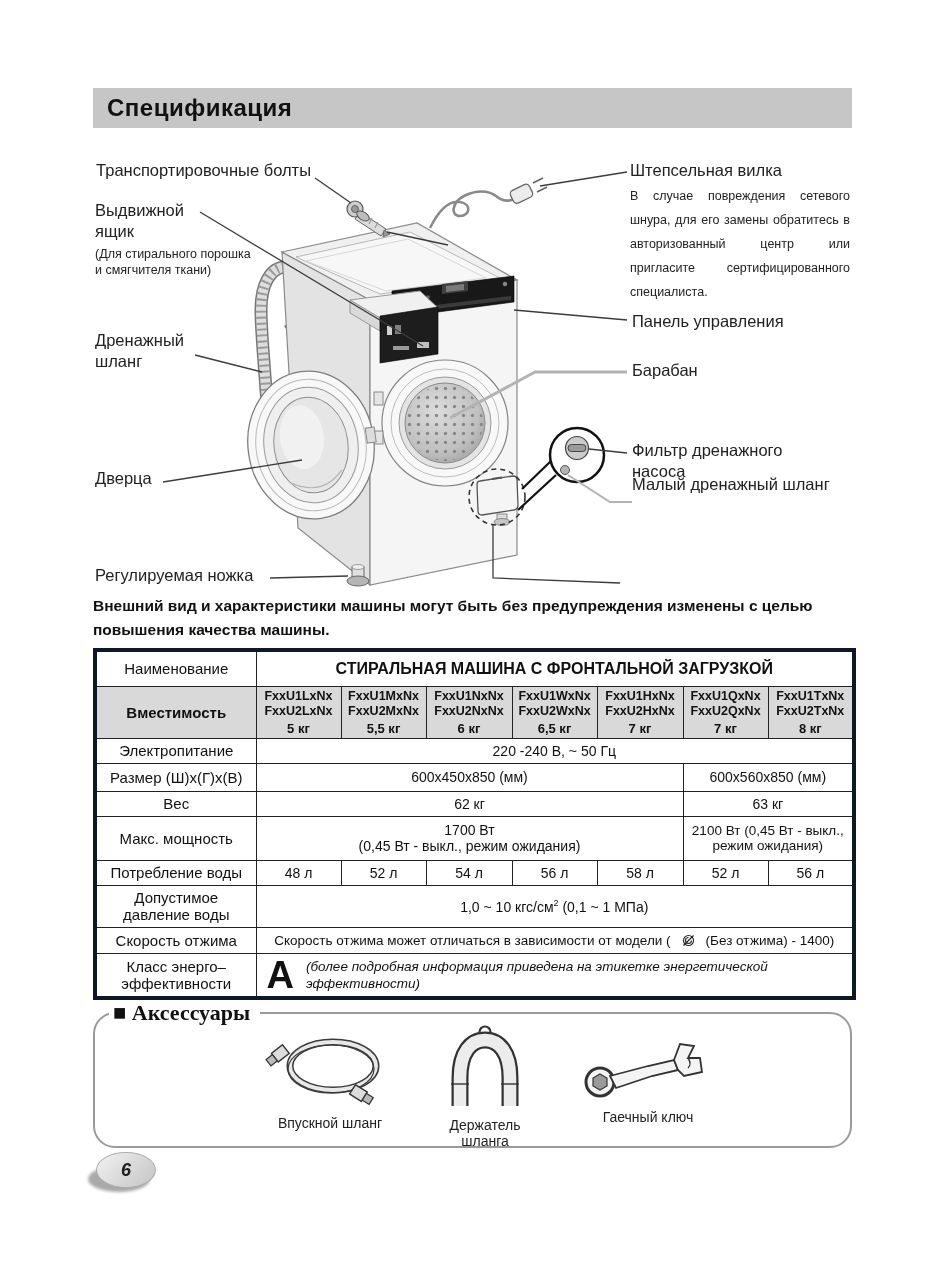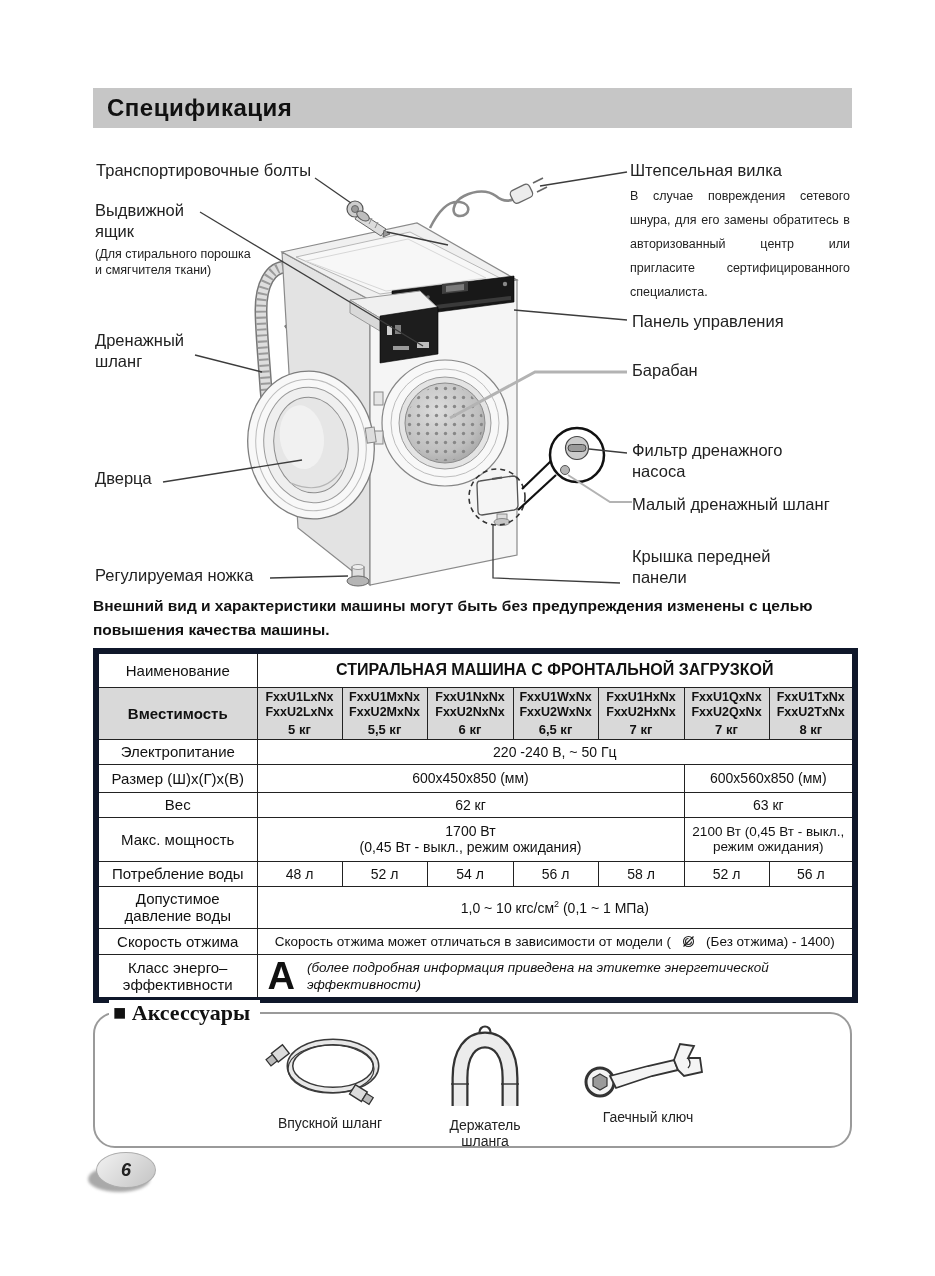--- a/index.html
+++ b/index.html
@@ -4,21 +4,21 @@
 <style>
   html,body{margin:0;padding:0;background:#fff;}
   .page{position:relative;width:935px;height:1276px;background:#fff;font-family:"Liberation Sans",sans-serif;color:#1a1a1a;overflow:hidden;}
   .titlebar{position:absolute;left:93px;top:88px;width:759px;height:40px;background:#c6c6c6;display:flex;align-items:center;}
   .titlebar h1{margin:0 0 0 14px;font-size:24px;font-weight:bold;color:#111;letter-spacing:.5px;}
   .lbl{position:absolute;font-size:16.5px;line-height:21px;color:#222;}
   .justify{text-align:justify;}
   .notice{position:absolute;left:93px;top:594px;width:762px;font-size:15.5px;font-weight:bold;line-height:24px;color:#111;}
   table.spec{position:absolute;left:93px;top:648px;width:759px;border-collapse:collapse;table-layout:fixed;font-size:14px;color:#111;}
   table.spec th,table.spec td{border:1px solid #222;text-align:center;vertical-align:middle;padding:2px 4px;overflow:hidden;}
-  table.spec{border:6px solid #0f172a;}
+  table.spec{border:4px solid #0f172a;}
   td.rowlabel{text-align:left;padding-left:9px;font-size:15px;}
   tr.caprow td{background:#d9d9d9;}
   .models{font-weight:bold;font-size:12.5px;line-height:15px;}
   .cap-kg{font-weight:bold;font-size:13px;margin-top:2px;}
   .hdr-val{font-weight:bold;font-size:16px;}
   .energy-cell{display:flex;align-items:center;gap:12px;text-align:left;}
   .energy-a{font-size:38px;font-weight:800;line-height:38px;padding-left:6px;}
   .energy-note{font-style:italic;font-size:13.5px;line-height:17px;}
   .spinline{display:inline-flex;align-items:center;gap:10px;font-size:13.5px;}
   .accbox{position:absolute;left:93px;top:1012px;width:755px;height:132px;border:2px solid #9a9a9a;border-radius:22px;}
@@ -174,22 +174,21 @@
   <div class="lbl note" style="left:95px;top:246px;width:158px;font-size:12.5px;line-height:16px;">(Для стирального порошка и смягчителя ткани)</div>
   <div class="lbl" style="left:95px;top:330px;width:110px;">Дренажный шланг</div>
   <div class="lbl" style="left:95px;top:468px;">Дверца</div>
   <div class="lbl" style="left:95px;top:565px;">Регулируемая ножка</div>
 
   <div class="lbl" style="left:630px;top:160px;">Штепсельная вилка</div>
   <div class="lbl note justify" style="left:630px;top:184px;width:220px;font-size:12.5px;line-height:24px;">В случае повреждения сетевого шнура, для его замены обратитесь в авторизованный центр или пригласите сертифицированного специалиста.</div>
   <div class="lbl" style="left:632px;top:311px;">Панель управления</div>
   <div class="lbl" style="left:632px;top:360px;">Барабан</div>
   <div class="lbl" style="left:632px;top:440px;width:175px;">Фильтр дренажного насоса</div>
-  <div class="lbl" style="left:632px;top:494px;">Малый дренажный шланг</div>
-  <div class="lbl" style="left:632px;top:546px;width:170px;">Крышка передней панели</div>
+  <div class="lbl" style="left:632px;top:474px;">Малый дренажный шланг</div>
 
   <div class="notice">Внешний вид и характеристики машины могут быть без предупреждения изменены с целью повышения качества машины.</div>
 
   <table class="spec">
     <colgroup>
       <col style="width:161px">
         <col style="width:85px">
         <col style="width:85px">
         <col style="width:86px">
         <col style="width:85px">

